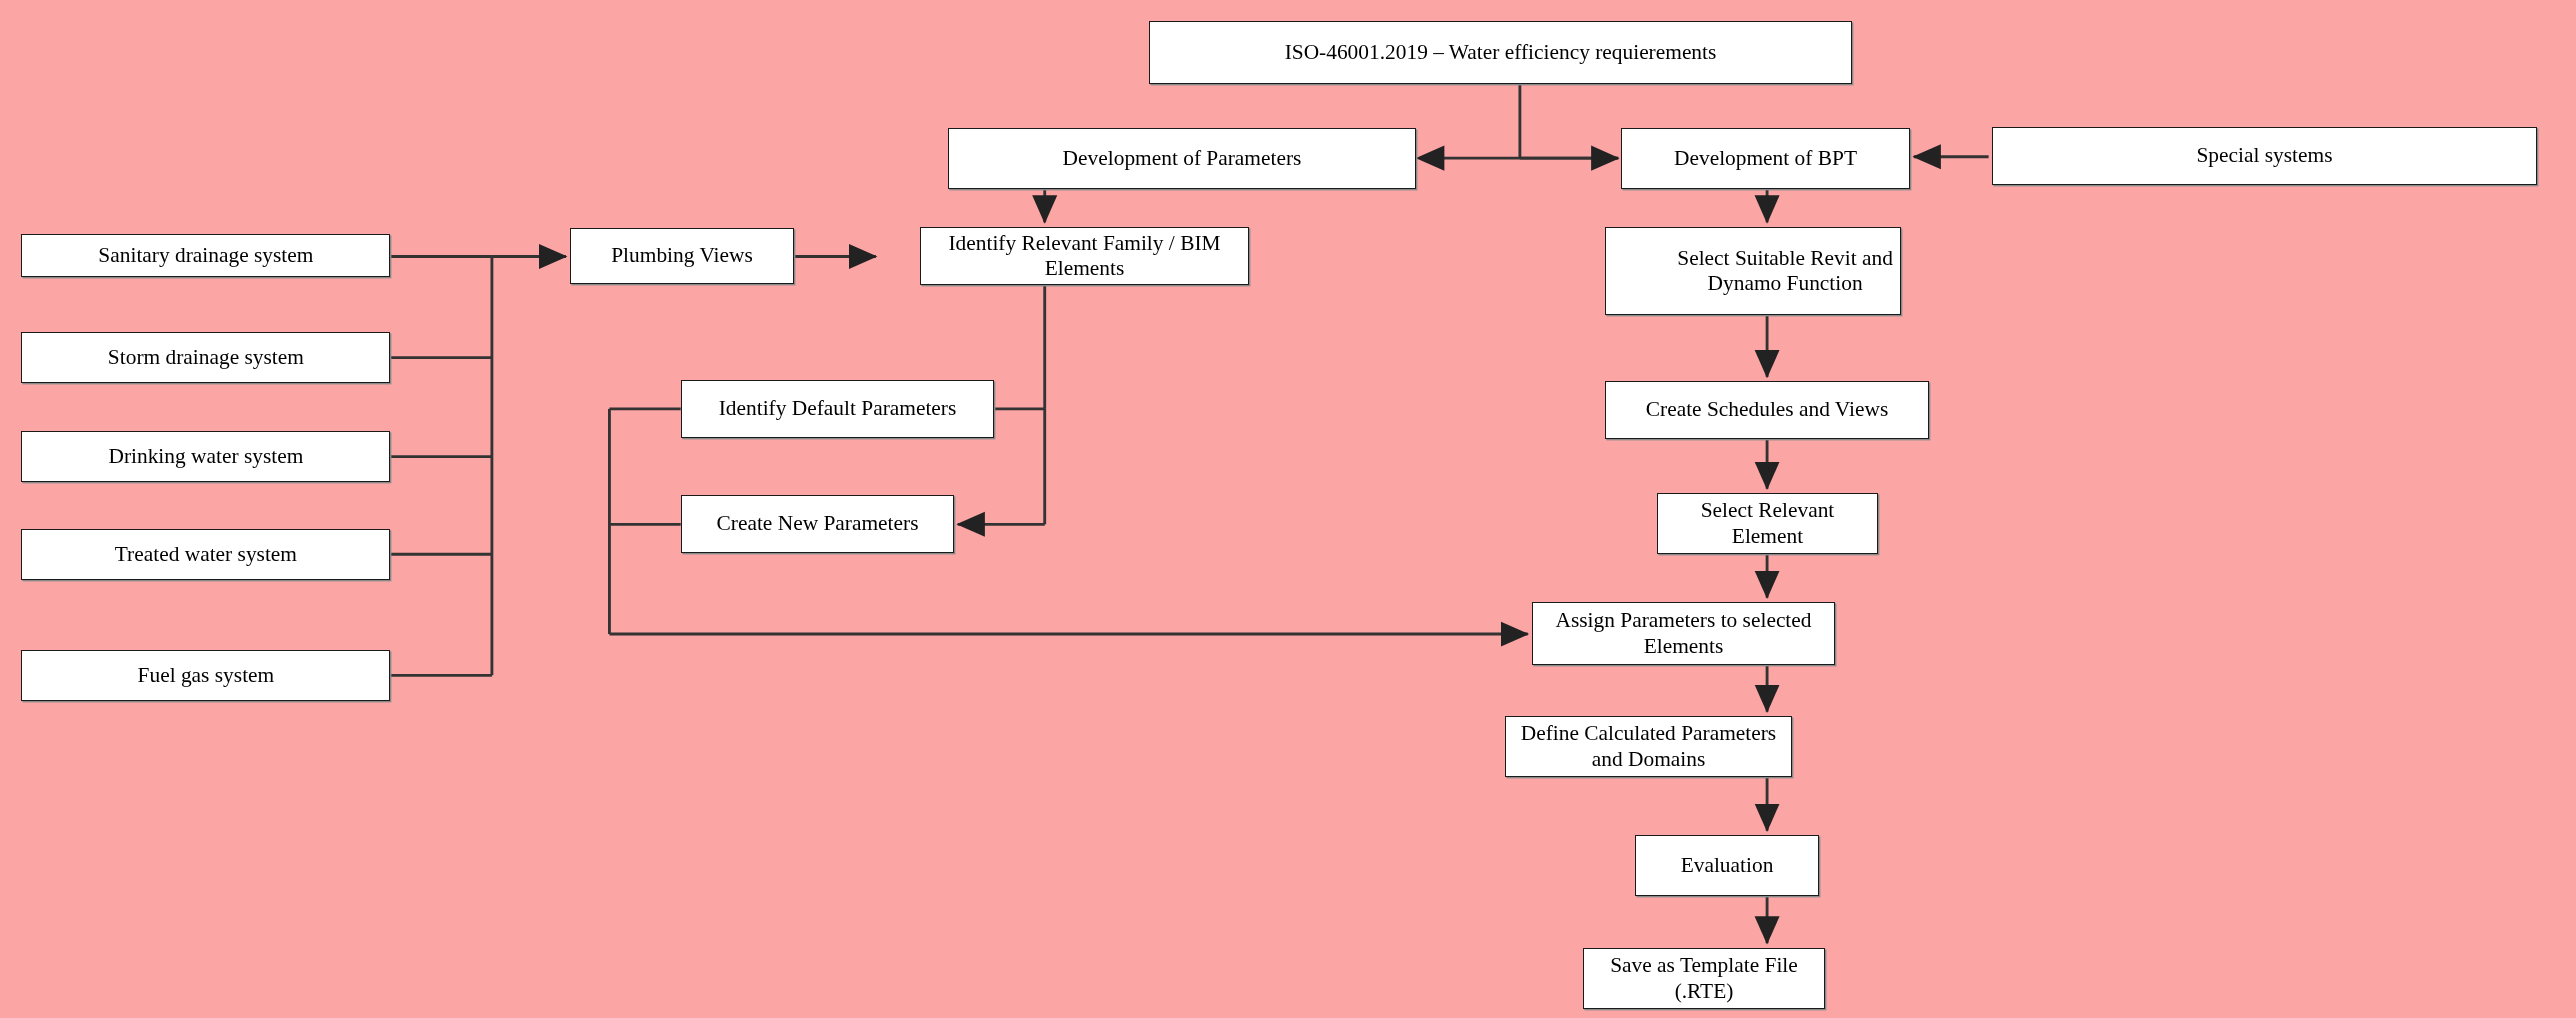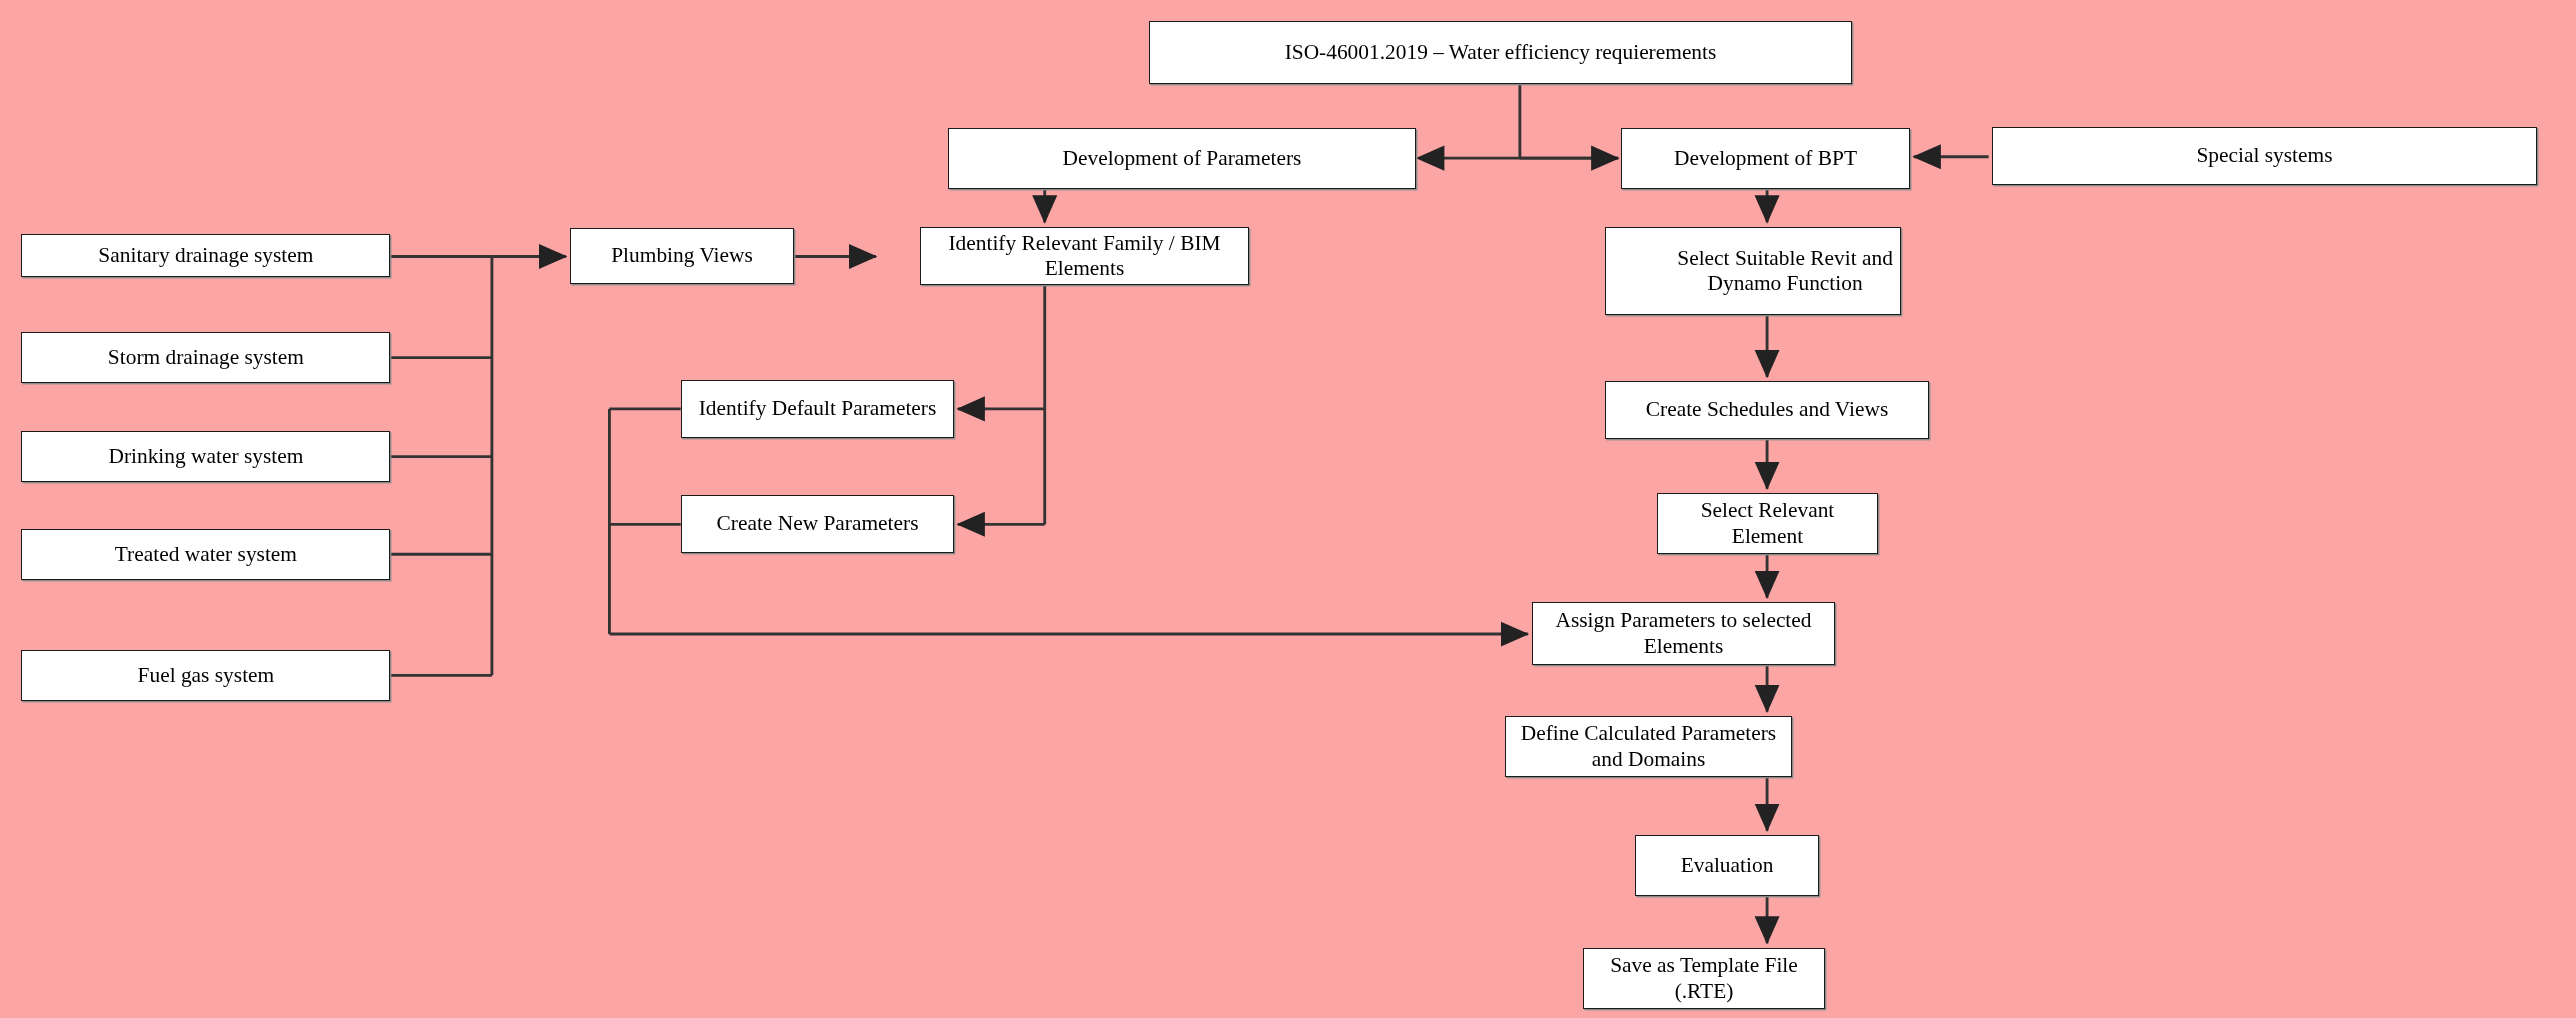--- a/index.html
+++ b/index.html
@@ -138,21 +138,21 @@
   </div>
 
   <div class="node" style="left:570px; top:228px; width:224px; height:56px;">
     <span class="lbl">Plumbing Views</span>
   </div>
 
   <div class="node" style="left:880px; top:227px; width:329px; height:58px;margin-left:40px;">
     <span class="lbl">Identify Relevant Family / BIM Elements</span>
   </div>
 
-  <div class="node" style="left:681px; top:380px; width:273px; height:58px;">
+  <div class="node" style="left:681px; top:380px; width:313px; height:58px;">
     <span class="lbl">Identify Default Parameters</span>
   </div>
 
   <div class="node" style="left:681px; top:495px; width:273px; height:58px;">
     <span class="lbl">Create New Parameters</span>
   </div>
 
   <div class="node" style="left:1605px; top:227px; width:296px; height:88px;justify-content:flex-end;">
     <span class="lbl">Select Suitable Revit and
 Dynamo Function</span>

